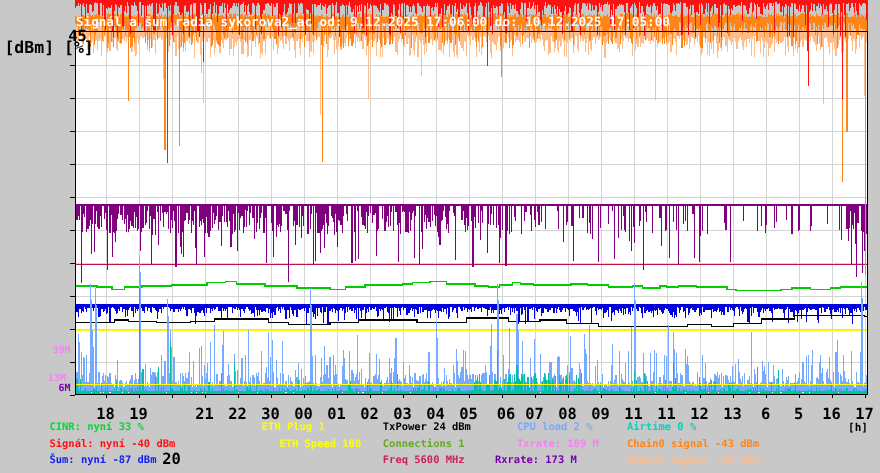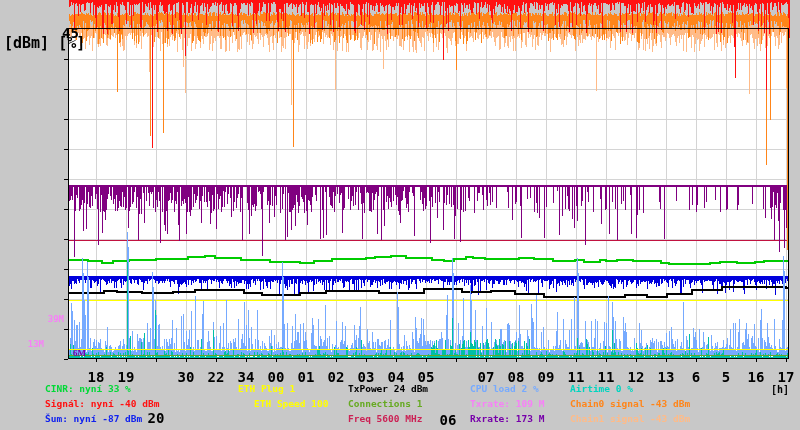--- a/index.html
+++ b/index.html
@@ -104,52 +104,53 @@
       <line x1="64" y1="119.5" x2="68" y2="119.5" stroke="#000" shape-rendering="crispEdges"></line>
       <line x1="64" y1="149.5" x2="68" y2="149.5" stroke="#000" shape-rendering="crispEdges"></line>
       <line x1="64" y1="179.5" x2="68" y2="179.5" stroke="#000" shape-rendering="crispEdges"></line>
       <line x1="64" y1="209.5" x2="68" y2="209.5" stroke="#000" shape-rendering="crispEdges"></line>
       <line x1="64" y1="239.5" x2="68" y2="239.5" stroke="#000" shape-rendering="crispEdges"></line>
       <line x1="64" y1="269.5" x2="68" y2="269.5" stroke="#000" shape-rendering="crispEdges"></line>
       <line x1="64" y1="299.5" x2="68" y2="299.5" stroke="#000" shape-rendering="crispEdges"></line>
       <line x1="64" y1="329.5" x2="68" y2="329.5" stroke="#000" shape-rendering="crispEdges"></line>
       <line x1="64" y1="359.5" x2="68" y2="359.5" stroke="#000" shape-rendering="crispEdges"></line>
     </svg>
+  <div id="title-text">Signál a šum radia sykorova2_ac od: 9.12.2025 17:06:00 do: 10.12.2025 17:05:00</div>
   <div id="top-mark">45</div>
   <div id="unit-label">[dBm] [%]</div>
   <div id="axis-left">
       <div class="axis-row" style="top: 54px; left: 0px; width: 68px;"></div>
       <div class="axis-row" style="top: 84px; left: 0px; width: 68px;"></div>
       <div class="axis-row" style="top: 114px; left: 0px; width: 68px;"></div>
       <div class="axis-row" style="top: 144px; left: 0px; width: 68px;"></div>
       <div class="axis-row" style="top: 174px; left: 0px; width: 68px;"></div>
       <div class="axis-row" style="top: 204px; left: 0px; width: 68px;"></div>
       <div class="axis-row" style="top: 234px; left: 0px; width: 68px;"></div>
       <div class="axis-row" style="top: 264px; left: 0px; width: 68px;"></div>
       <div class="axis-row" style="top: 294px; left: 0px; width: 68px;"></div>
       <div class="axis-row" style="top: 324px; left: 0px; width: 68px;"></div>
       <div class="axis-row" style="top: 354px; left: 0px; width: 68px;"></div>
       <div class="rate-mark" style="top: 314px; left: 0px; width: 64px; text-align: right; color: rgb(247, 128, 247);">39M</div>
-      <div class="rate-mark" style="top: 339px; left: 0px; width: 44px; text-align: right; color: rgb(247, 128, 247);">13M</div>
-      <div class="rate-mark" style="top: 348px; left: 0px; width: 86px; text-align: right; color: rgb(119, 0, 170); font-family: Liberation Serif, serif;">6M</div>
+      <div class="rate-mark" style="top: 339px; left: 0px; width: 60px; text-align: right; color: rgb(247, 128, 247);">13M</div>
+      <div class="rate-mark" style="top: 348px; left: 0px; width: 64px; text-align: right; color: rgb(119, 0, 170);">6M</div>
     </div>
   <div id="x-axis">
       <div class="hour-label" style="left: 96px;">18</div>
       <div class="hour-label" style="left: 126px;">19</div>
       <div class="hour-label" style="left: 156px; margin-top: 41px;">20</div>
-      <div class="hour-label" style="left: 186px;">30</div>
+      <div class="hour-label" style="left: 186px;">21</div>
       <div class="hour-label" style="left: 216px;">22</div>
-      <div class="hour-label" style="left: 246px;">34</div>
+      <div class="hour-label" style="left: 246px;">30</div>
       <div class="hour-label" style="left: 276px;">00</div>
       <div class="hour-label" style="left: 306px;">01</div>
       <div class="hour-label" style="left: 336px;">02</div>
       <div class="hour-label" style="left: 366px;">03</div>
       <div class="hour-label" style="left: 396px;">04</div>
       <div class="hour-label" style="left: 426px;">05</div>
-      <div class="hour-label" style="left: 448px; margin-top: 43px;">06</div>
+      <div class="hour-label" style="left: 460px;">06</div>
       <div class="hour-label" style="left: 486px;">07</div>
       <div class="hour-label" style="left: 516px;">08</div>
       <div class="hour-label" style="left: 546px;">09</div>
       <div class="hour-label" style="left: 576px;">11</div>
       <div class="hour-label" style="left: 606px;">11</div>
       <div class="hour-label" style="left: 636px;">12</div>
       <div class="hour-label" style="left: 666px;">13</div>
       <div class="hour-label" style="left: 696px;">6</div>
       <div class="hour-label" style="left: 726px;">5</div>
       <div class="hour-label" style="left: 756px;">16</div>
@@ -160,18 +161,18 @@
       <div class="legend-item" style="left: 45px; top: 383px; color: rgb(0, 217, 54);">CINR: nyní 33 %</div>
       <div class="legend-item" style="left: 45px; top: 398px; color: rgb(255, 17, 17);">Signál: nyní -40 dBm</div>
       <div class="legend-item" style="left: 45px; top: 413px; color: rgb(17, 34, 238);">Šum: nyní -87 dBm</div>
       <div class="legend-item" style="left: 238px; top: 383px; color: rgb(255, 255, 0);">ETH Plug 1</div>
       <div class="legend-item" style="left: 238px; top: 398px; color: rgb(255, 255, 0); padding-left: 16px;">ETH Speed 100</div>
       <div class="legend-item" style="left: 348px; top: 383px; color: rgb(0, 0, 0);">TxPower 24 dBm</div>
       <div class="legend-item" style="left: 348px; top: 398px; color: rgb(102, 170, 34);">Connections 1</div>
       <div class="legend-item" style="left: 348px; top: 413px; color: rgb(204, 34, 85);">Freq 5600 MHz</div>
       <div class="legend-item" style="left: 470px; top: 383px; color: rgb(118, 170, 255);">CPU load 2 %</div>
       <div class="legend-item" style="left: 470px; top: 398px; color: rgb(247, 128, 247);">Txrate: 109 M</div>
-      <div class="legend-item" style="left: 470px; top: 413px; color: rgb(119, 0, 170);">Rxrate: 173 M</div>
+      <div class="legend-item" style="left: 450px; top: 413px; color: rgb(119, 0, 170);">Rxrate: 173 M</div>
       <div class="legend-item" style="left: 570px; top: 383px; color: rgb(0, 213, 192);">Airtime 0 %</div>
       <div class="legend-item" style="left: 570px; top: 398px; color: rgb(255, 133, 25);">Chain0 signal -43 dBm</div>
       <div class="legend-item" style="left: 570px; top: 413px; color: rgb(255, 187, 136);">Chain1 signal -43 dBm</div>
     </div>
 </div>
 
 </body></html>

